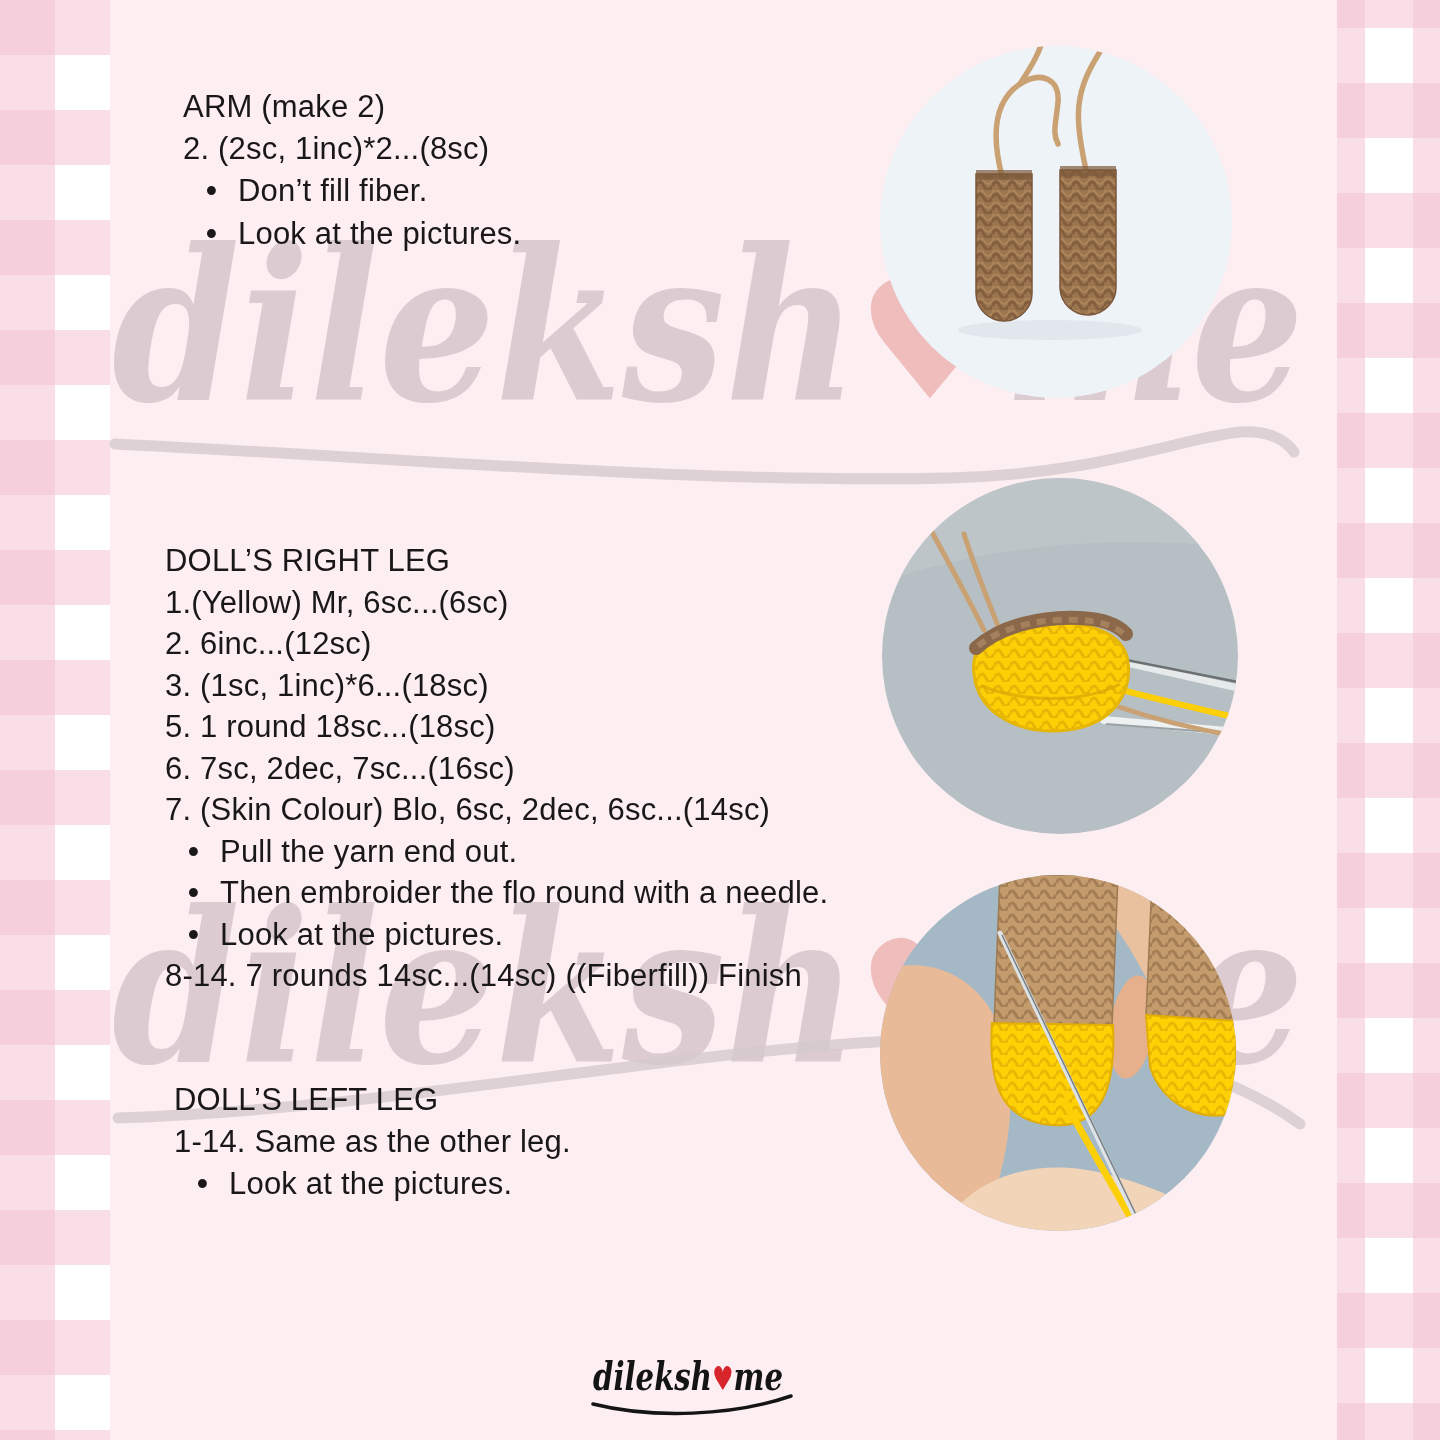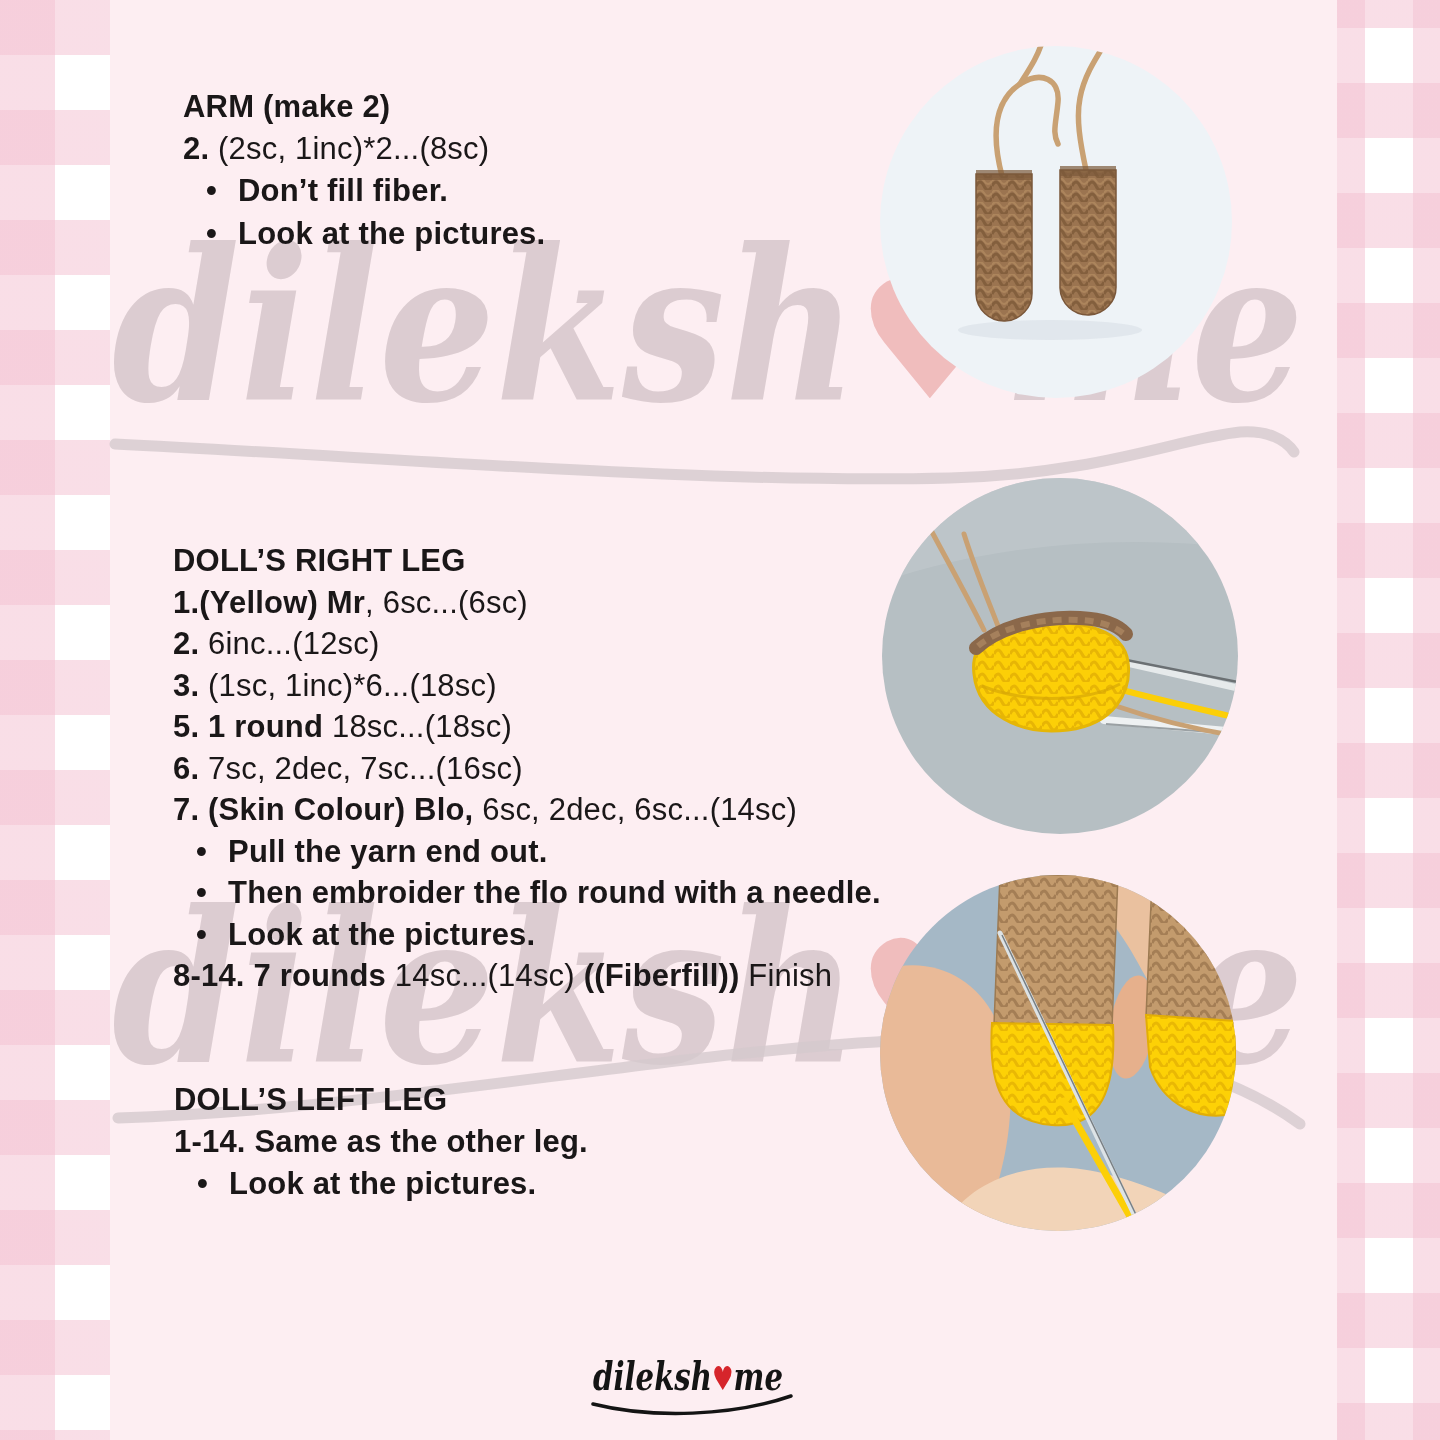--- a/index.html
+++ b/index.html
@@ -16,24 +16,24 @@
   
   #wm-layer{left:0;top:0;z-index:1;}
   
   .photo-circle{position:absolute;border-radius:50%;overflow:hidden;z-index:2;}
   #photo1{left:880px;top:46px;width:352px;height:352px;}
   #photo2{left:882px;top:478px;width:356px;height:356px;}
   #photo3{left:880px;top:875px;width:356px;height:356px;}
   
   .tblock{position:absolute;z-index:3;color:#1a1718;font-size:31px;letter-spacing:0.2px;}
   #arm{left:183px;top:86px;line-height:42.2px;}
-  #rleg{left:173px;top:540px;line-height:41.5px;}
+  #rleg{left:165px;top:540px;line-height:41.5px;}
   #lleg{left:174px;top:1079px;line-height:42px;}
   .line{white-space:nowrap;}
-  .sb{font-weight:700;}
+  .sb{font-weight:400;}
   .bullet{padding-left:23px;}
   .dot{display:inline-block;width:32px;font-weight:700;}
   
   #logo{left:583px;top:1340px;z-index:3;}
 </style>
 </head>
 <body>
 
 <div id="gingham-left" class="gingham"></div>
 <div id="gingham-right" class="gingham"></div>

